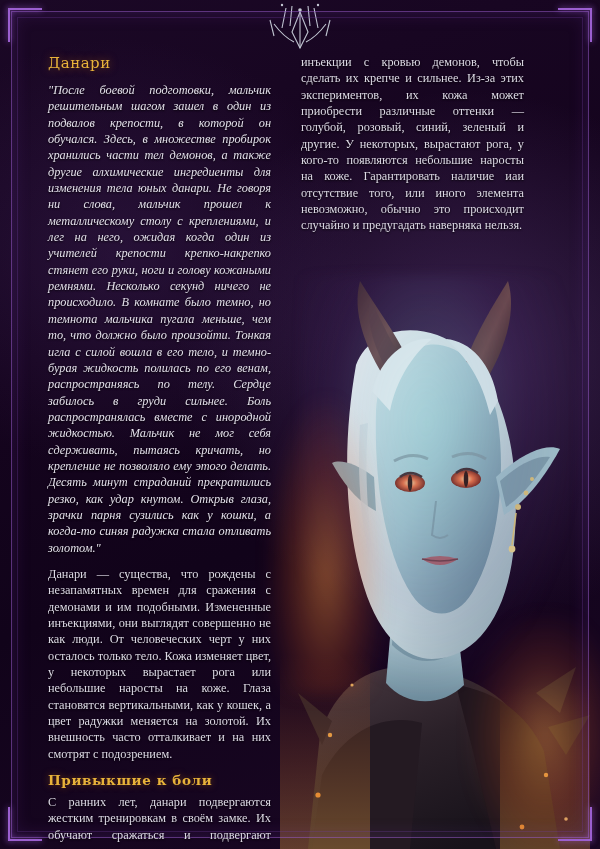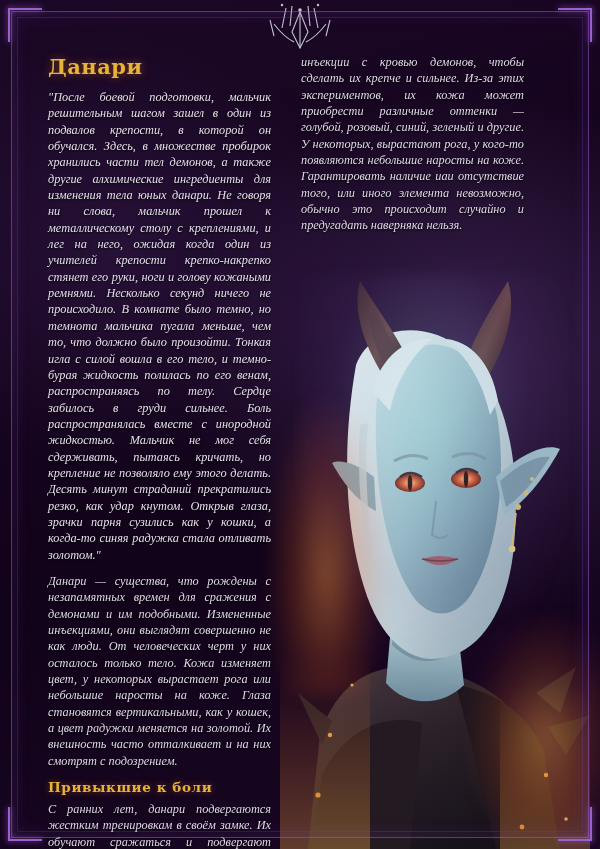--- a/index.html
+++ b/index.html
@@ -112,43 +112,42 @@
     position: absolute;
     top: 0;
     width: 223px;
   }
   .col-left  { left: 0; }
   .col-right { left: 253px; }
 
   h1.title {
     color: #e8b33a;
     font-family: "DejaVu Serif", serif;
-    font-size: 21px;
-    font-weight: bold;
+    font-size: 15px;
+    font-weight: normal;
     letter-spacing: 0.5px;
     margin: 0 0 10px 0;
     text-shadow: 0 0 8px rgba(160,90,20,0.7);
   }
   h2.subhead {
     color: #e8b33a;
     font-family: "DejaVu Serif", serif;
     font-size: 13.5px;
     font-weight: bold;
     letter-spacing: 0.6px;
     margin: 2px 0 6px 0;
     text-shadow: 0 0 7px rgba(160,90,20,0.65);
   }
   p.body {
     color: #dedbe6;
     font-size: 12.3px;
     line-height: 1.33;
     text-align: justify;
     margin: 0 0 10px 0;
     text-shadow: 0 1px 2px rgba(0,0,0,0.85);
-    font-style: italic;
   }
   p.quote {
     font-style: italic;
     color: #e3e0ea;
   }
   .spacer-top { margin-top: 14px; }
 </style>
 </head>
 <body>
 

